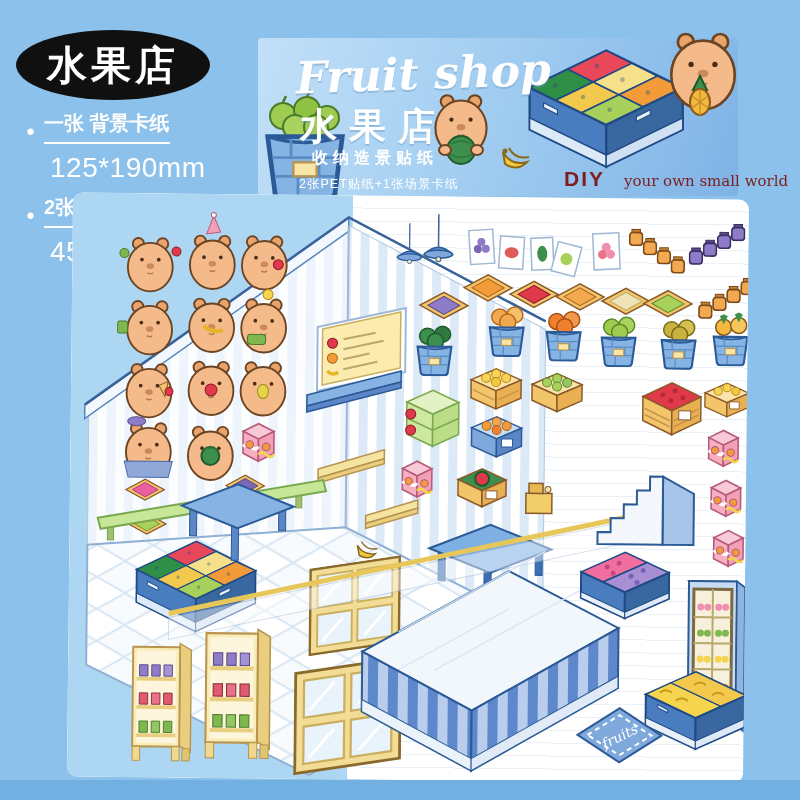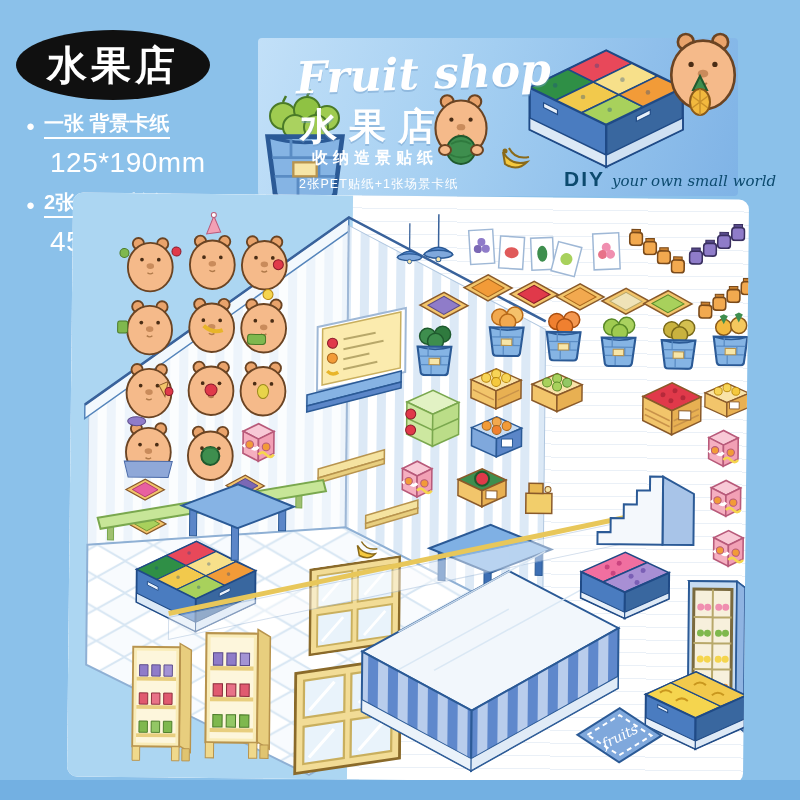--- a/index.html
+++ b/index.html
@@ -5,35 +5,35 @@
   html,body{margin:0;padding:0;}
   body{width:800px;height:800px;position:relative;overflow:hidden;background:#8BC1EA;
        font-family:"Liberation Sans",sans-serif;}
   .abs{position:absolute;}
   .badge{left:16px;top:30px;width:194px;height:70px;background:#101010;border-radius:50%;
          display:flex;align-items:center;justify-content:center;color:#fff;font-size:40px;
          font-weight:bold;letter-spacing:4px;}
   .specs{left:26px;top:100px;color:#fff;}
   .spec-line{display:flex;align-items:flex-end;font-size:20px;font-weight:bold;margin-top:10px;}
   .bullet{font-size:15px;margin-right:9px;line-height:26px;}
-  .u{border-bottom:2.5px solid #fff;}
+  .u{border-bottom:2.5px solid #fff;padding-bottom:5px;}
   .size-line{margin-left:24px;font-size:28px;margin-top:8px;letter-spacing:.5px;}
   .banner{left:258px;top:38px;width:480px;height:158px;border-radius:4px;
           background:linear-gradient(108deg,#C2E0F8 0%,#A3CEF1 45%,#7FB3E6 100%);}
   .banner-art{left:253px;top:30px;width:510px;height:180px;overflow:visible;}
   .t-en{left:296px;top:48px;color:#fff;font-size:44px;font-style:italic;font-weight:bold;
         font-family:"DejaVu Serif",serif;transform:rotate(-2deg);
         text-shadow:0 2px 0 rgba(110,155,200,.45);}
   .t-cn{left:300px;top:102px;color:#fff;font-size:37px;font-weight:bold;letter-spacing:12px;
         text-shadow:0 2px 0 rgba(110,155,200,.45);}
   .t-sub{left:312px;top:148px;color:#fff;font-size:16px;font-weight:bold;letter-spacing:5px;}
   .t-note{left:299px;top:176px;color:#fff;font-size:12.5px;font-weight:normal;letter-spacing:1px;}
-  .t-diy{left:564px;top:167px;color:#0c4a6e;display:flex;align-items:baseline;gap:7px;}
+  .t-diy{left:564px;top:167px;color:#7f1d1d;display:flex;align-items:baseline;gap:7px;}
   .t-diy .diy{font-size:21px;font-weight:bold;letter-spacing:2px;}
-  .t-diy .tag{font-size:15px;font-style:italic;font-family:"DejaVu Serif",serif;}
+  .t-diy .tag{font-size:15px;font-family:"DejaVu Serif",serif;margin-left:12px;}
   .sheet{left:70px;top:196px;width:676px;height:584px;border-radius:10px;overflow:hidden;
          transform:rotate(.6deg);
          background:repeating-linear-gradient(180deg,#FFFFFF 0 12px,#EAF0F7 12px 13px);}
   .scene{position:absolute;left:0;top:0;}
   .footer{left:0;top:780px;width:800px;height:20px;background:#73B0E2;}
 </style>
 </head>
 <body>
 
 <div class="abs badge">

